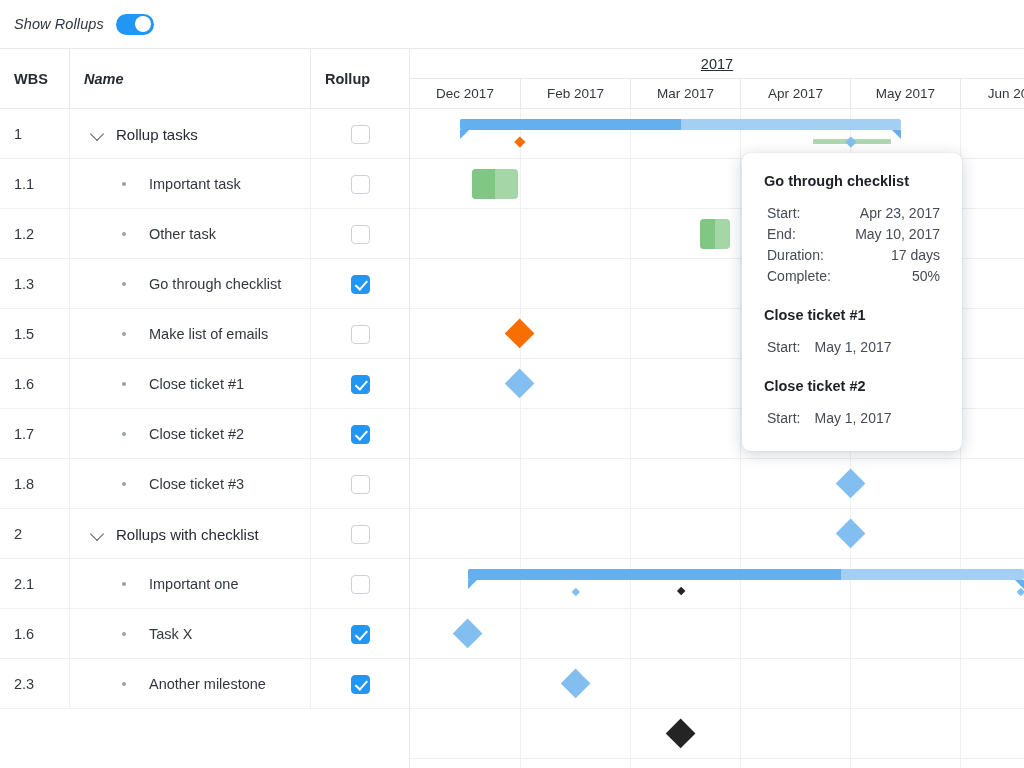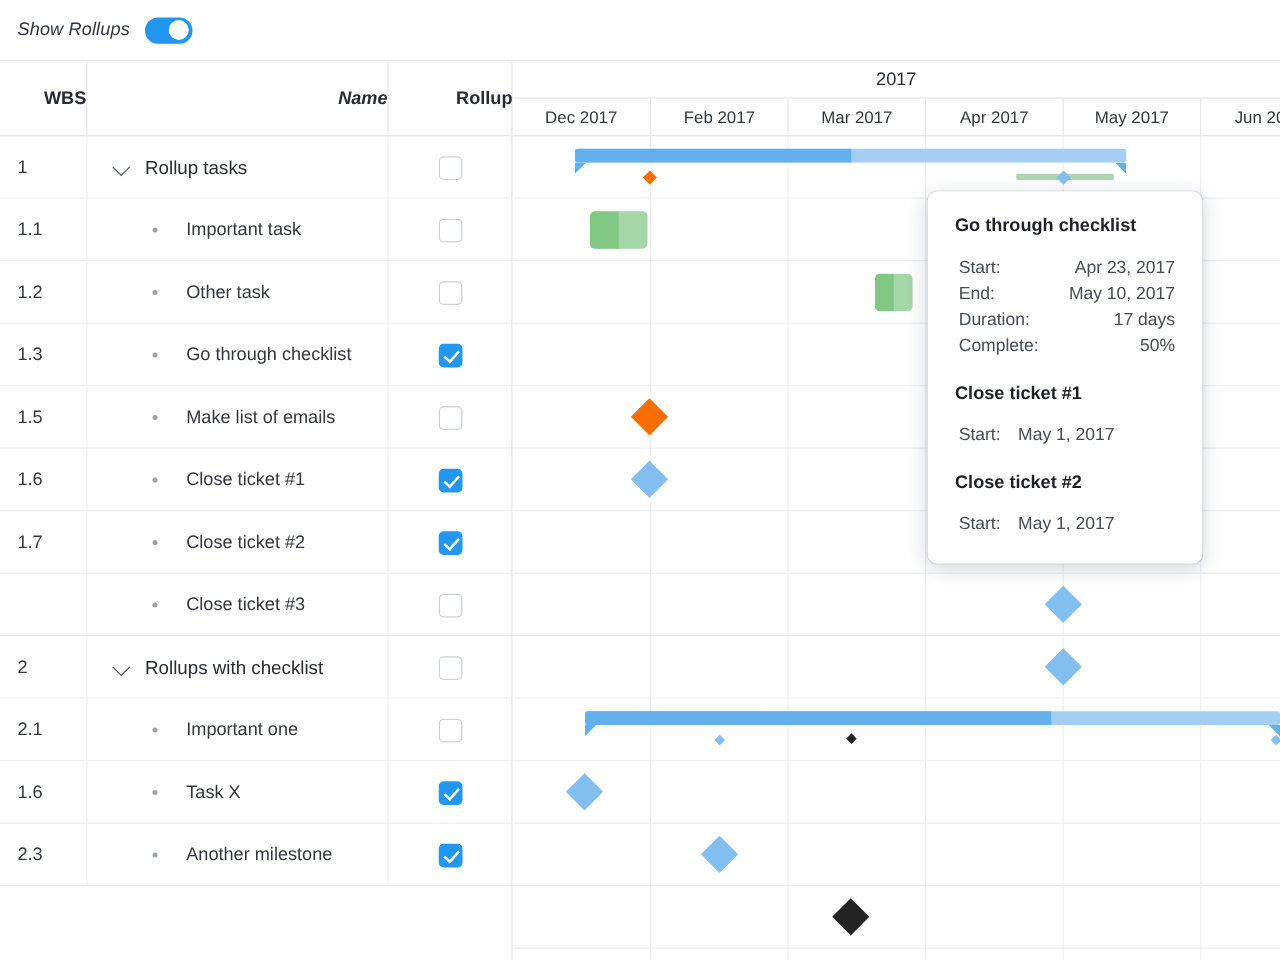--- a/index.html
+++ b/index.html
@@ -70,21 +70,20 @@
 
   
   .table-left {
     position: absolute;
     left: 0; top: 0;
     width: 410px;
     height: 720px;
     background: #ffffff;
     z-index: 3;
     border-right: 1px solid #e6e8eb;
-    text-align: right;
   }
   .th-row {
     position: relative;
     height: 60px;
     border-bottom: 1px solid #e6e8eb;
   }
   .th {
     position: absolute;
     top: 0;
     height: 60px;
@@ -165,20 +164,21 @@
   }
 
   
   .timeline {
     position: absolute;
     left: 410px; top: 0;
     width: 614px;
     height: 720px;
     overflow: hidden;
     background: #ffffff;
+    text-decoration: underline;
   }
   .tl-year {
     position: relative;
     height: 30px;
     line-height: 30px;
     text-align: center;
     font-size: 14.5px;
     color: #262b33;
     border-bottom: 1px solid #e6e8eb;
   }
@@ -401,20 +401,21 @@
             <div class="cell wbs">1.7</div>
             <div class="cell name">
               <span class="bullet"></span>
               <span class="task-name">Close ticket #2</span>
             </div>
             <div class="cell roll">
               <span class="chk on"></span>
             </div>
           </div>
           <div class="row">
+            <div class="cell wbs">1.8</div>
             <div class="cell name">
               <span class="bullet"></span>
               <span class="task-name">Close ticket #3</span>
             </div>
             <div class="cell roll">
               <span class="chk"></span>
             </div>
           </div>
           <div class="row">
             <div class="cell wbs">2</div>

